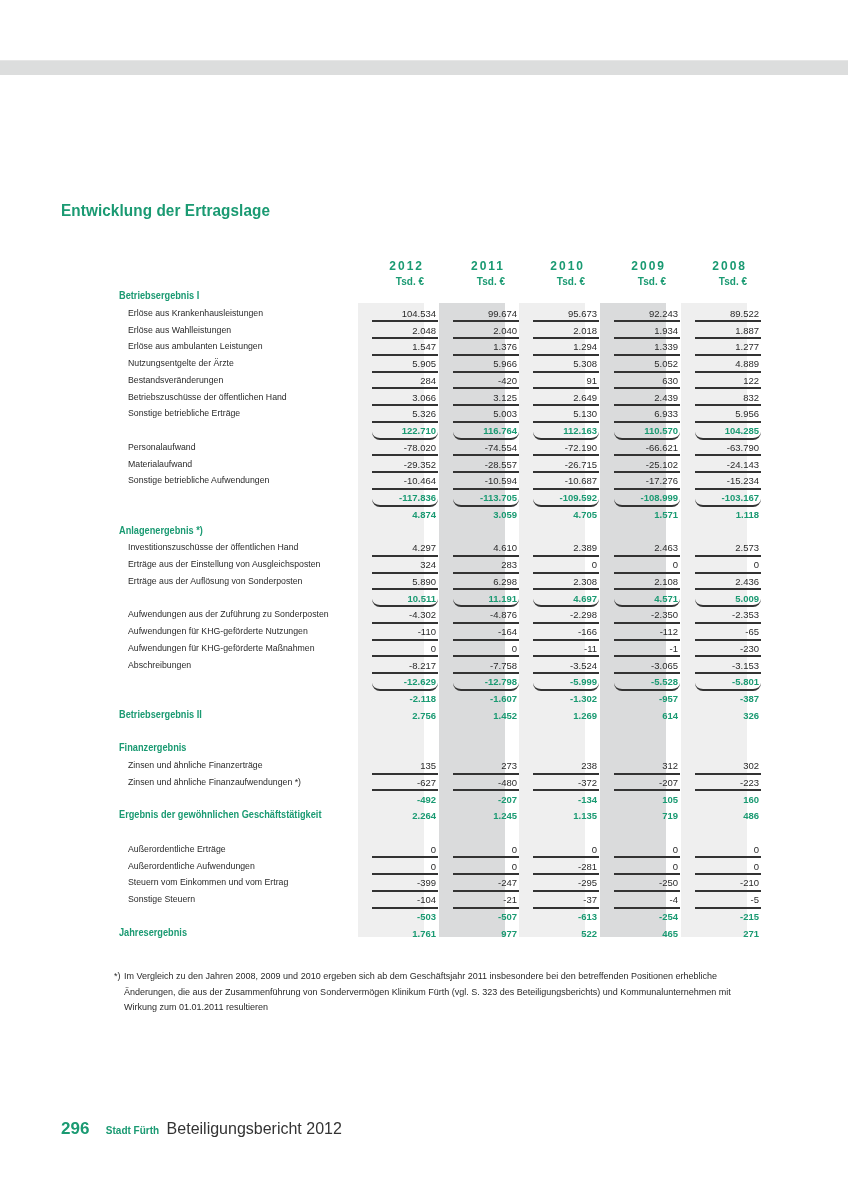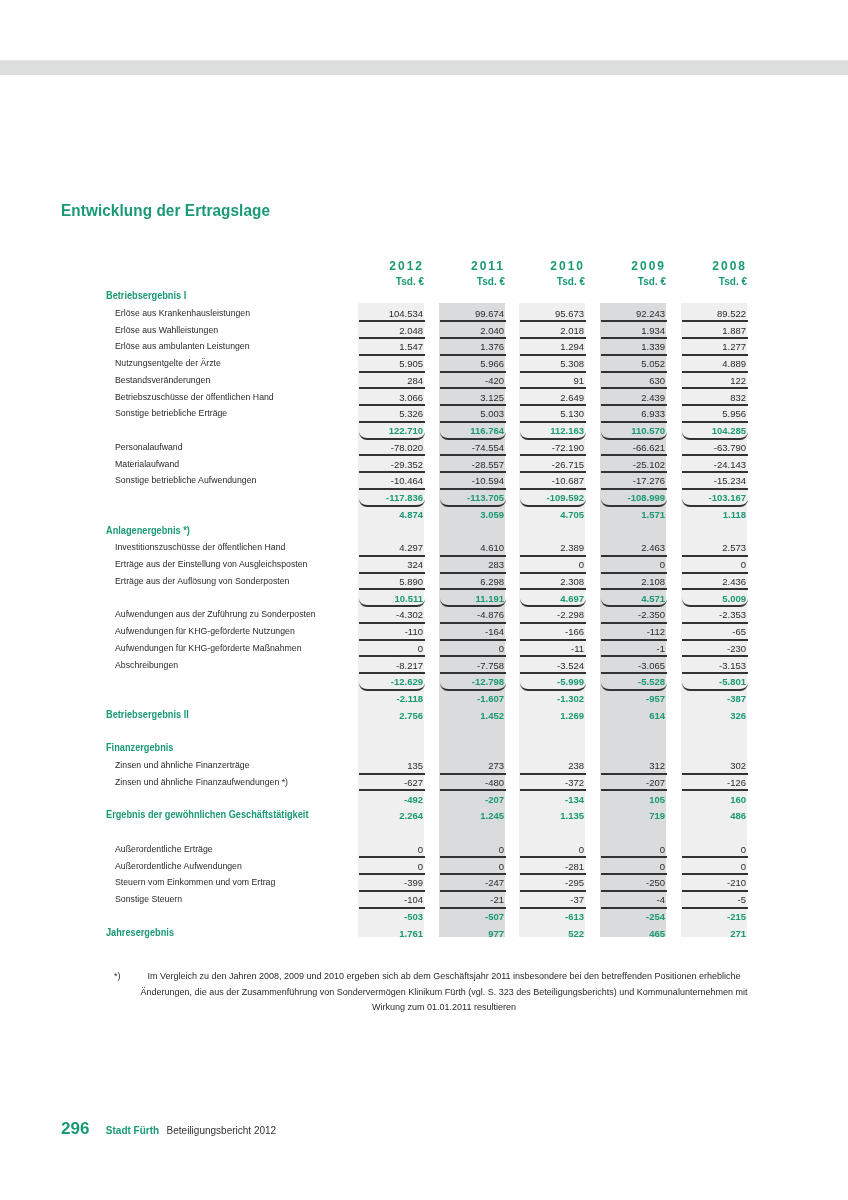--- a/index.html
+++ b/index.html
@@ -7,34 +7,34 @@
     width:848px; height:1200px; position:relative; background:#ffffff;
     font-family:"Liberation Sans", sans-serif; color:#222; overflow:hidden;
   }
   .topbar { position:absolute; left:0; top:60px; width:848px; height:14px; background:#dcdddd; border-top:1px solid #e6e6e6; }
   .title { position:absolute; left:61px; top:201px; font-size:17px; font-weight:bold; color:#1a9a72; letter-spacing:0.1px; transform:scaleX(0.9); transform-origin:left top; }
   .col-band { position:absolute; top:303px; height:634px; }
   .band-light { background:#efefef; }
   .band-dark { background:#dadbdc; }
   .yearhead { position:absolute; top:259px; width:66px; text-align:right; font-size:12px; font-weight:bold; color:#1a9a72; letter-spacing:2px; }
   .unithead { position:absolute; top:276px; width:66px; text-align:right; font-size:10px; color:#1a9a72; font-weight:bold; }
-  .row { position:absolute; left:1px; width:698px; height:16.7px; }
+  .row { position:absolute; left:14px; width:698px; height:16.7px; }
   .label { position:absolute; left:114px; top:1px; font-size:9.5px; color:#2a2a2a; white-space:nowrap; transform:scaleX(0.92); transform-origin:left top; }
   .label.section { left:105px; font-weight:bold; color:#1a9a72; font-size:10px; }
   .cell { position:absolute; top:0; width:66px; height:16.7px; box-sizing:border-box; text-align:right; padding-right:2px; font-size:9.5px; color:#2a2a2a; line-height:16px; }
   .cell.total { color:#1a9a72; font-weight:bold;border-radius:8px; }
   .cell.ul { border-bottom:2px solid #333; }
   .c0 { left:358px; } .c1 { left:439px; } .c2 { left:519px; } .c3 { left:600px; } .c4 { left:681px; }
   .footnote { position:absolute; left:114px; top:969px; width:650px; font-size:9px; line-height:15.5px; color:#2a2a2a; }
   .footnote .mark { position:absolute; left:0; top:0; }
-  .footnote .text { margin-left:10px; display:block;text-align:center; }
+  .footnote .text { margin-left:10px; display:block; }
   .footer { position:absolute; left:61px; top:1119px; white-space:nowrap; }
   .pagenum { font-size:17px; font-weight:bold; color:#1a9a72; vertical-align:baseline; }
   .publisher { font-size:10px; font-weight:bold; color:#1a9a72; margin-left:12px; }
-  .report { font-size:10px; color:#333; margin-left:3px; }
+  .report { font-size:16px; color:#333; margin-left:3px; }
 </style>
 </head>
 <body>
 
 <div class="topbar"></div>
 
 <div class="title">Entwicklung der Ertragslage</div>
 
 <div class="col-band band-light" style="left:358px;width:66px;"></div>
 <div class="col-band band-dark" style="left:439px;width:66px;"></div>
@@ -265,21 +265,21 @@
       <span class="cell c2 ul">238</span>
       <span class="cell c3 ul">312</span>
       <span class="cell c4 ul">302</span>
     </div>
     <div class="row" style="top: 774.75px;">
       <span class="label">Zinsen und ähnliche Finanzaufwendungen *)</span>
       <span class="cell c0 ul">-627</span>
       <span class="cell c1 ul">-480</span>
       <span class="cell c2 ul">-372</span>
       <span class="cell c3 ul">-207</span>
-      <span class="cell c4 ul">-126</span>
+      <span class="cell c4 ul">-223</span>
     </div>
     <div class="row" style="top: 791.5px;">
       <span class="label"></span>
       <span class="cell c0 total">-492</span>
       <span class="cell c1 total">-207</span>
       <span class="cell c2 total">-134</span>
       <span class="cell c3 total">105</span>
       <span class="cell c4 total">160</span>
     </div>
     <div class="row" style="top: 808.25px;">

